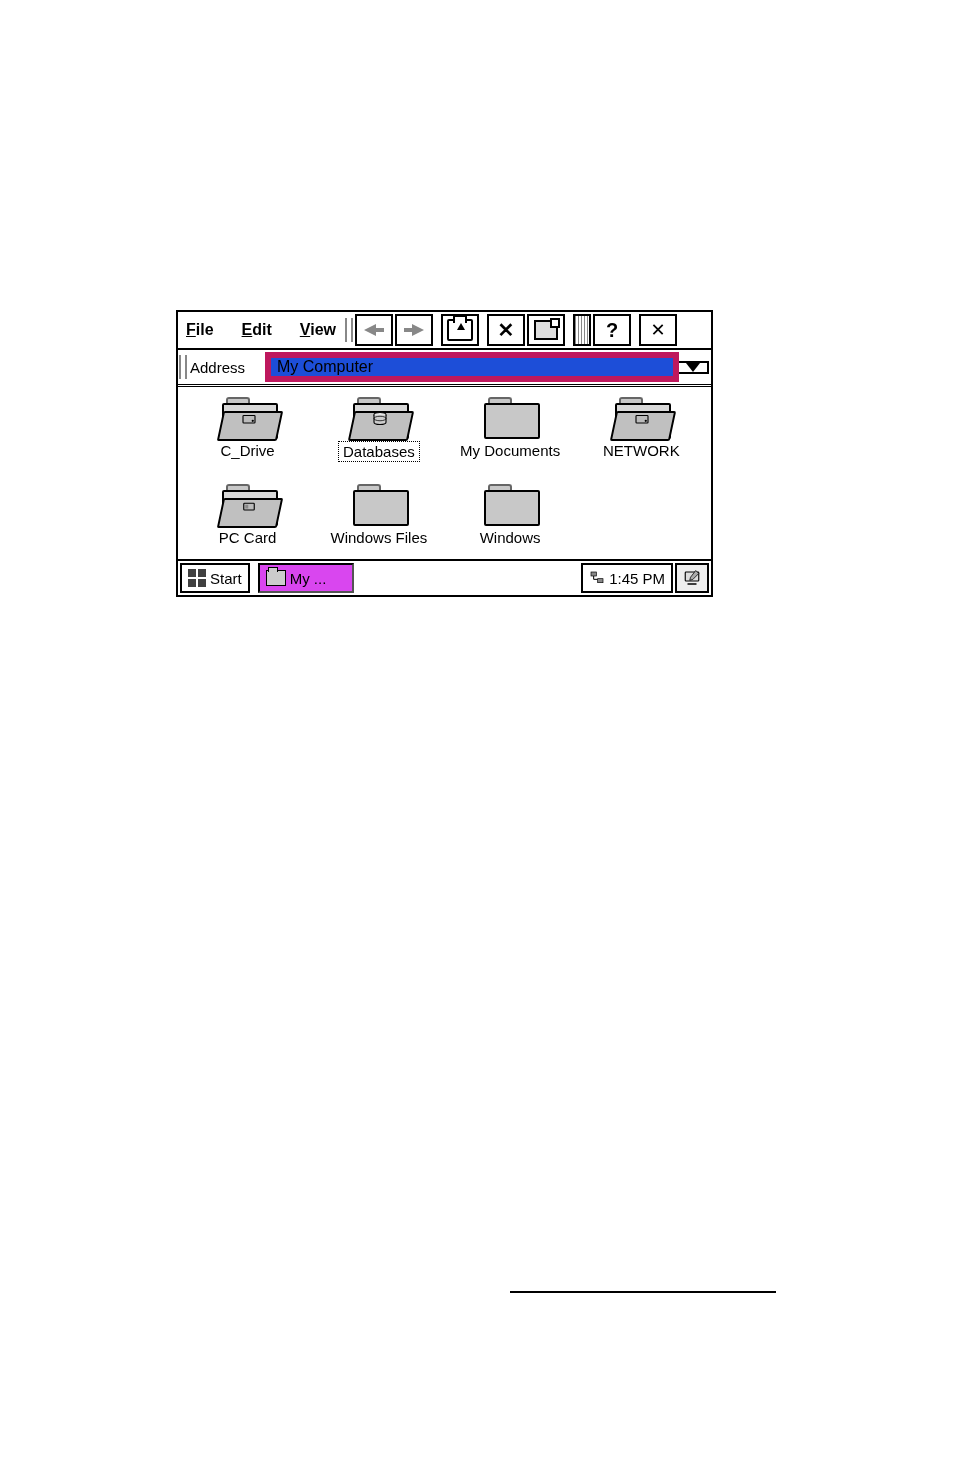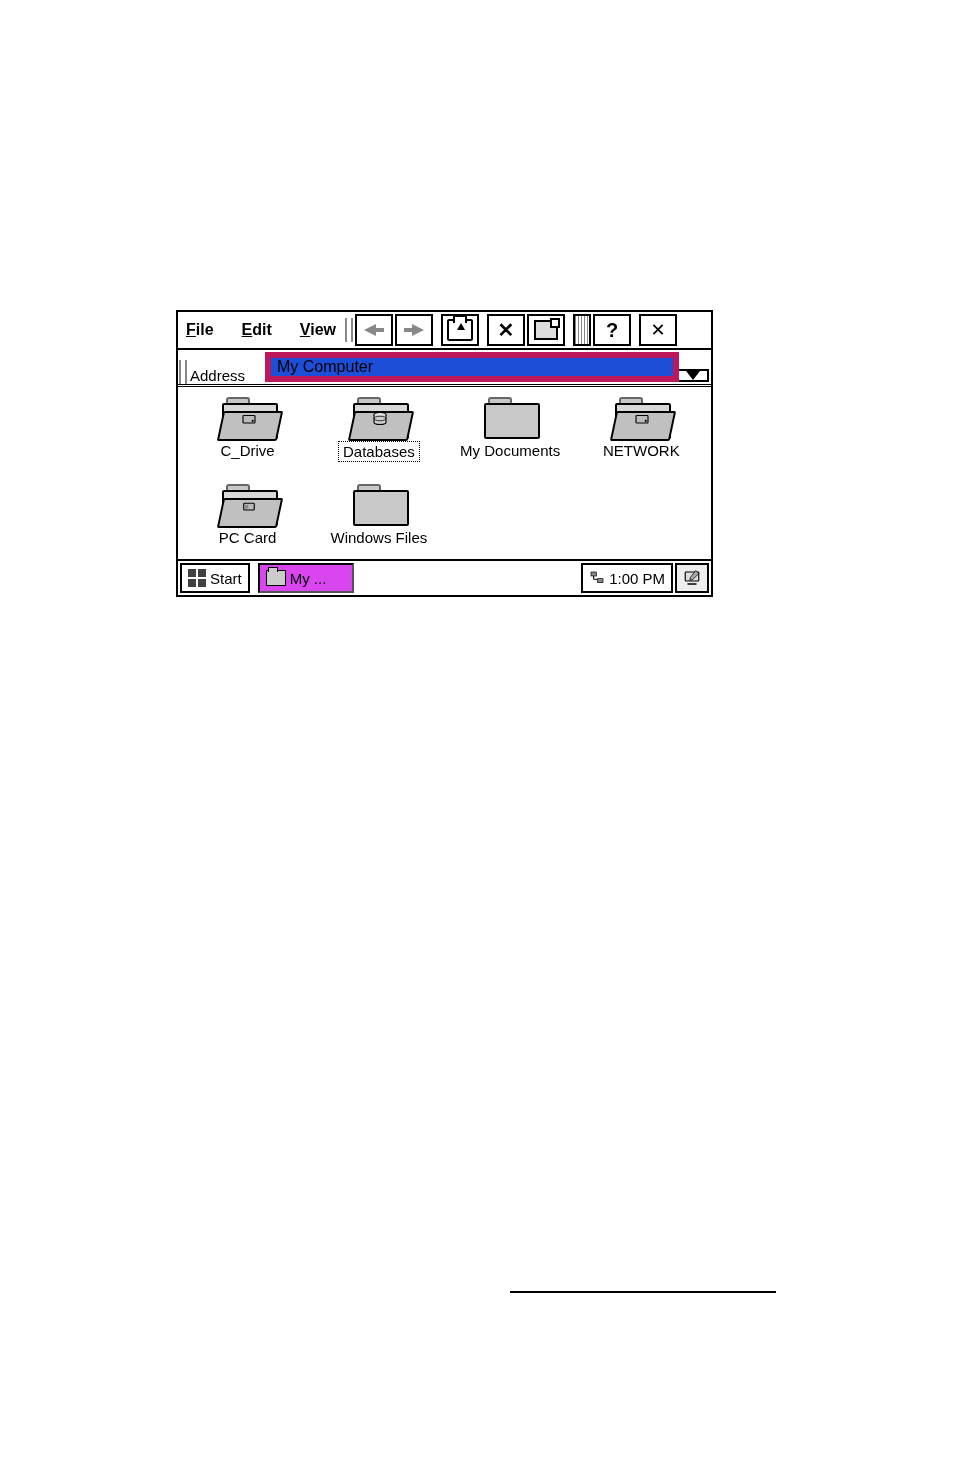--- a/index.html
+++ b/index.html
@@ -104,21 +104,21 @@
     border: 2px solid #000;
     width: 14px; height: 28px; margin: 2px 1px;
     background: repeating-linear-gradient(90deg,#888 0 1px,#fff 1px 3px);
   }
   .q-icon { font-weight: bold; font-size: 20px; }
   .close-icon { font-size: 18px; line-height:1; }
 
   
   .addressbar {
     display: flex;
-    align-items: flex-end;
+    align-items: center;
     height: 34px;
     border-bottom: 3px double #000;
     background: #fff;
   }
   .addr-label {
     display: flex; align-items: center; padding: 0 4px 0 2px;
     font-size: 15px;
   }
   .addr-field {
     flex: 1;
@@ -364,41 +364,48 @@
 
       <div class="item">
         <div class="folder">
           <div class="folder-tab"></div>
             <div class="folder-back"></div>
         </div>
         <div class="item-label">Windows Files</div>
       </div>
 
 
+      <div class="item">
+        <div class="folder">
+          <div class="folder-tab"></div>
+            <div class="folder-back"></div>
+        </div>
+        <div class="item-label">Windows</div>
+      </div>
 
     </div>
   </div>
 
   <div class="taskbar">
     <div class="start-btn">
       <span class="win-logo"></span>
       <span>Start</span>
     </div>
     <div class="task-gap"></div>
     <div class="task-btn">
       <span class="mini-folder"></span>
       <span>My ...</span>
     </div>
     <div class="tray">
       <svg class="net-icon" viewBox="0 0 24 24">
           <rect x="3" y="3" width="8" height="6" fill="#888" stroke="#000"></rect>
           <rect x="13" y="13" width="8" height="6" fill="#888" stroke="#000"></rect>
           <path d="M7 9v5h6" stroke="#000" fill="none" stroke-width="1.5"></path>
         </svg>
-      <span>1:00 PM</span>
+      <span>1:45 PM</span>
     </div>
     <div class="tray-extra">
       <svg width="18" height="18" viewBox="0 0 24 24">
           <rect x="3" y="4" width="18" height="12" rx="1" fill="#ddd" stroke="#000" stroke-width="1.5"></rect>
           <path d="M6 20h12" stroke="#000" stroke-width="2"></path>
           <path d="M17 2l4 4-8 8-4 1 1-4z" fill="#aaa" stroke="#000" stroke-width="1"></path>
         </svg>
     </div>
   </div>
 

